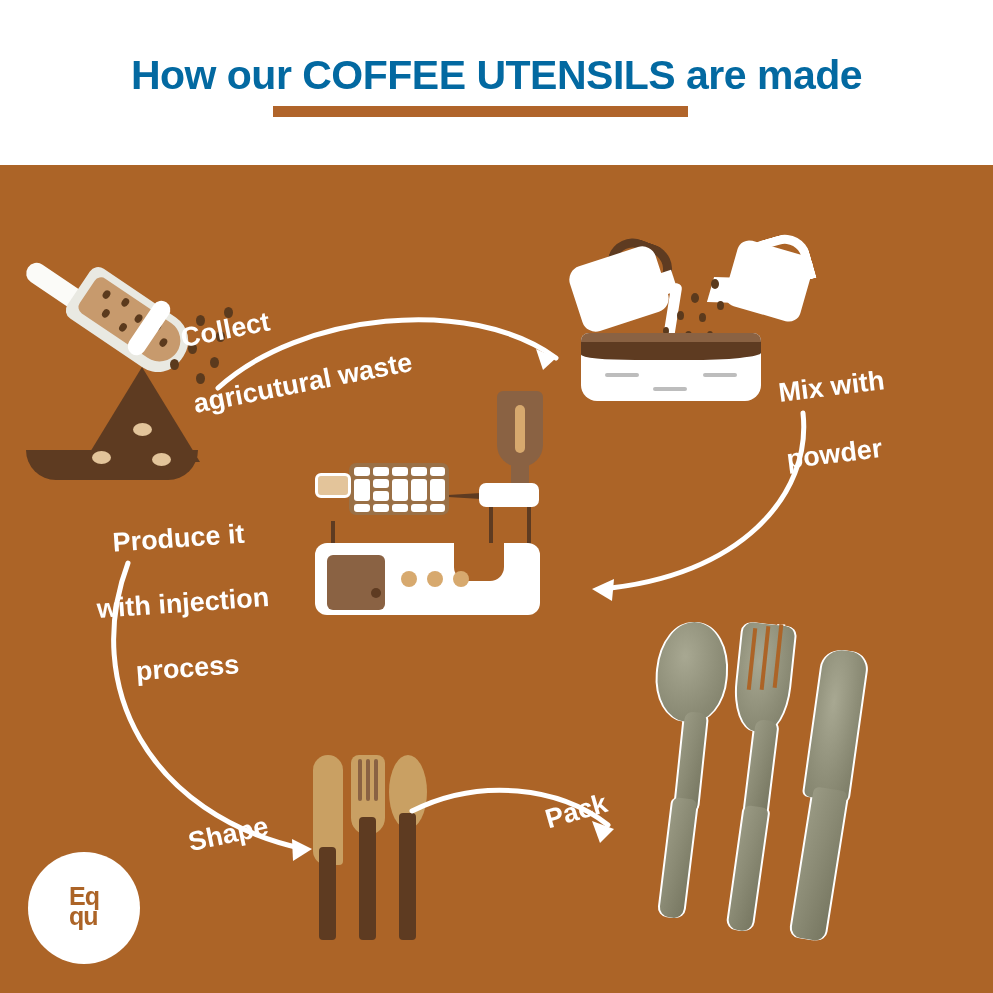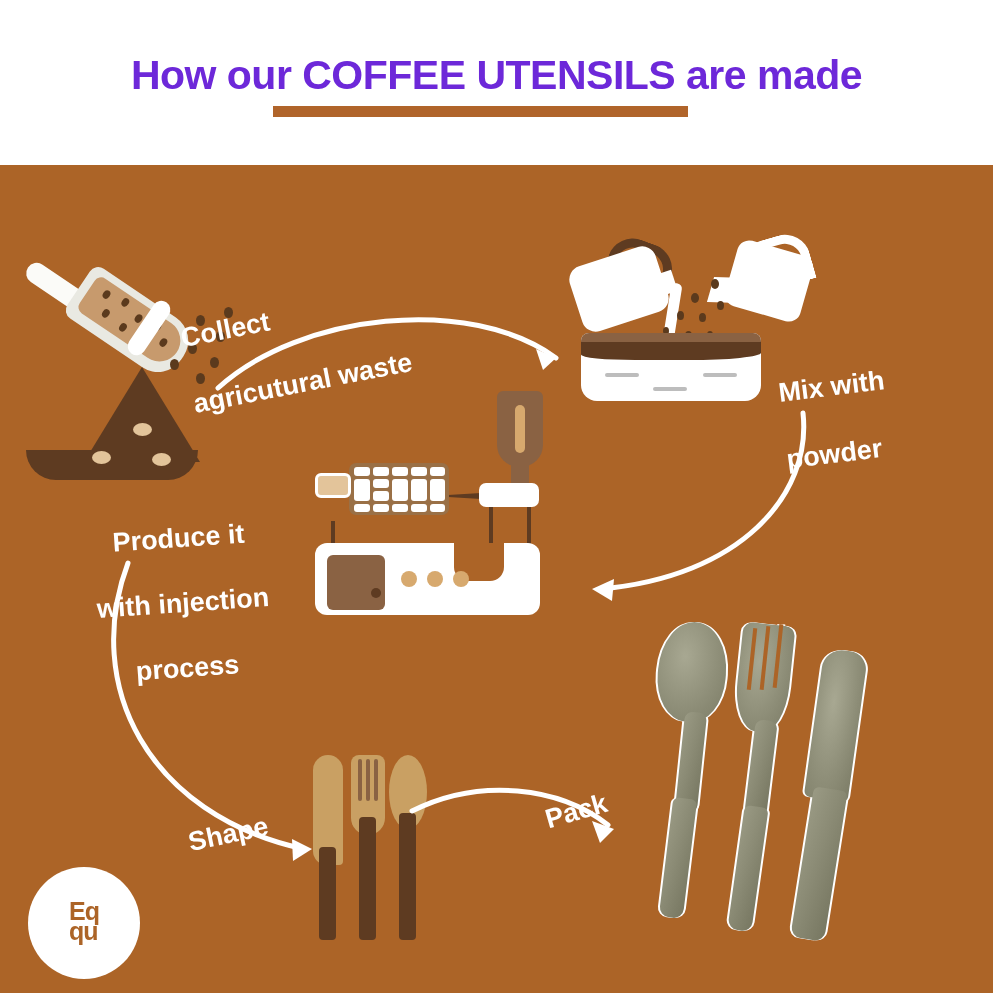--- a/index.html
+++ b/index.html
@@ -29,21 +29,21 @@
   }
   #page-title {
     position: absolute;
     left: 0;
     top: 52px;
     width: 993px;
     text-align: center;
     font-size: 41px;
     font-weight: bold;
     letter-spacing: -0.5px;
-    color: #6d28d9;
+    color: #0369a1;
     white-space: nowrap;
   }
   #page-title .emph {
     position: relative;
   }
   #title-underline {
     position: absolute;
     left: 273px;
     top: 106px;
     width: 415px;
@@ -324,21 +324,21 @@
   .rc-bowl {
     position: absolute;
     background: radial-gradient(ellipse at 38% 35%, #a8a892 0%, #8f8f79 55%, #7c7c66 100%);
   }
 
   
   #arrows { position: absolute; left: 0; top: 0; width: 993px; height: 828px; pointer-events: none; }
 
   
   #logo {
-    position: absolute; left: 28px; top: 702px;
+    position: absolute; left: 28px; top: 687px;
     width: 112px; height: 112px;
     background: #ffffff;
     border-radius: 50%;
   }
   #logo-mark {
     position: absolute; left: 0; top: 0;
     width: 112px; height: 112px;
     display: flex; flex-direction: column;
     align-items: center; justify-content: center;
     color: #AC6427;

